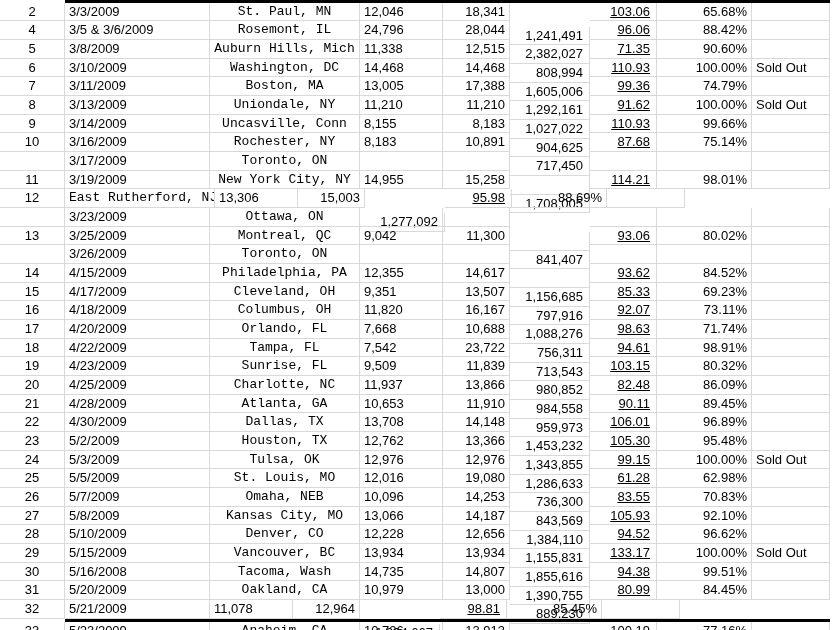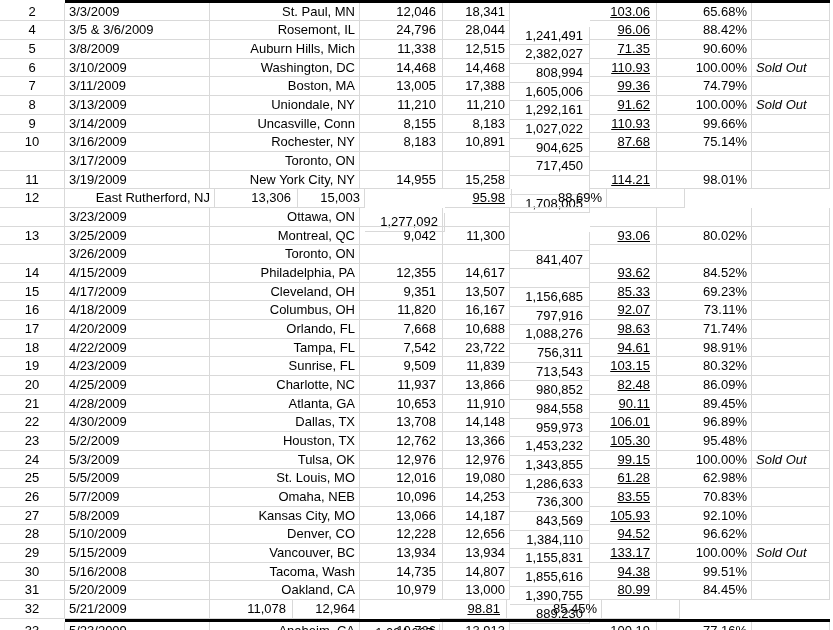--- a/index.html
+++ b/index.html
@@ -14,27 +14,27 @@
   .cell{
     box-sizing:border-box;
     border-right:1px solid #d9d9d9;
     border-bottom:1px solid #d9d9d9;
     font-size:13px;line-height:17.4px;color:#000;
     white-space:nowrap;overflow:hidden;
     padding:0 4px;height:18.68px;
   }
   .c0{width:65px;text-align:center;}
   .c1{width:145px;text-align:left;padding-right:5px;}
-  .c2{width:150px;text-align:right;}
-  .c3{width:83px;text-align:right;padding-right:6px;}
+  .c2{width:150px;text-align:center;font-family:Liberation Mono, monospace;}
+  .c3{width:83px;padding-right:6px;}
   .c4{width:67px;text-align:right;}
   .c5{width:80px;text-align:right;padding-right:6px;margin-top:24px;}
   .c6{width:67px;text-align:right;padding-right:6px;text-decoration:underline;}
   .c7{width:95px;text-align:right;}
-  .c8{width:78px;text-align:left;font-style:italic;}
+  .c8{width:78px;text-align:left;}
   .thick-top{position:absolute;left:65px;top:0;width:765px;height:2.5px;background:#000;}
   .thick-bottom{position:absolute;left:65px;top:618.9px;width:765px;height:3px;background:#000;}
   .partial-row{position:absolute;left:0;top:621.9px;}
 </style>
 </head>
 <body>
 
 <div class="sheet">
   <div class="rows">
   <div class="row">

